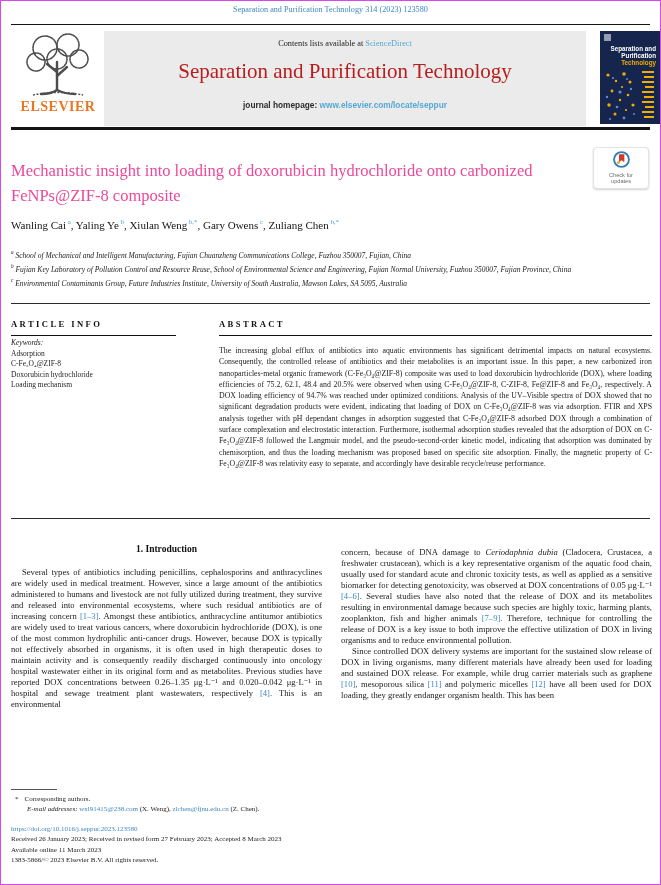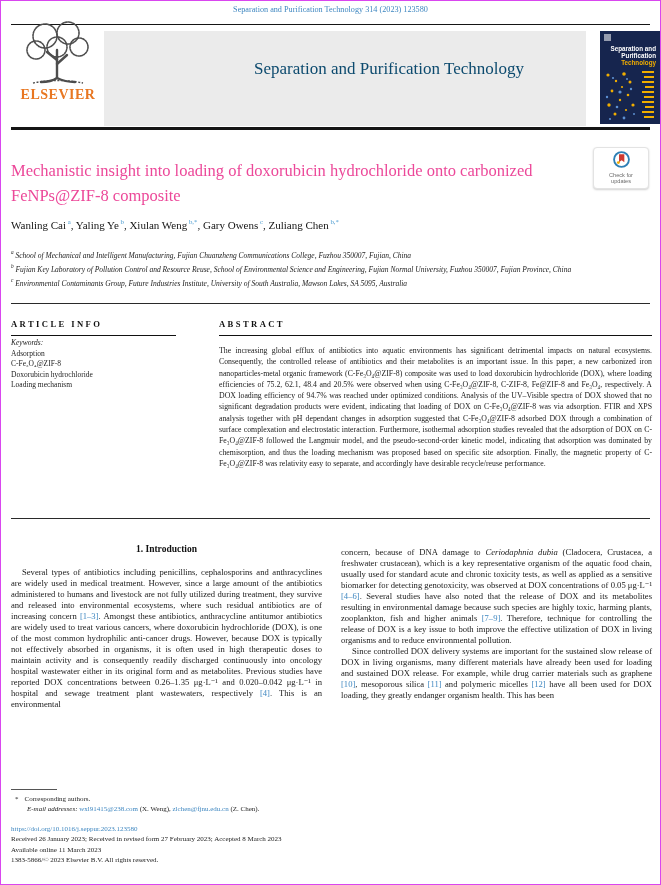--- a/index.html
+++ b/index.html
@@ -10,26 +10,26 @@
   
   #citation{position:absolute;top:4px;left:0;width:100%;text-align:center;
             font-size:8.2px;color:#3f87c0;}
   .hr{position:absolute;left:10px;width:639px;background:#151515;}
   #rule-top{top:23px;height:1px;}
   #rule-thick{top:126px;height:3px;}
   #rule-aff{top:302px;height:1px;background:#2a2a2a;}
   #rule-abs{top:517px;height:1px;background:#2a2a2a;}
 
   
-  #logo-block{position:absolute;left:12px;top:19px;width:90px;text-align:center;}
+  #logo-block{position:absolute;left:12px;top:31px;width:90px;text-align:center;}
   #logo-block svg{display:block;margin:0 auto;}
   #elsevier-word{font-size:14px;font-weight:bold;color:#e87722;letter-spacing:0.5px;margin-top:1px;}
   #graybox{position:absolute;left:103px;top:30px;width:482px;height:95px;background:#ebebeb;}
   #contents-line{position:absolute;top:8px;width:100%;text-align:center;font-size:8.3px;color:#1c1c1c;}
-  #journal-title{position:absolute;top:28px;width:100%;text-align:center;font-size:17px;color:#0c4a6e;padding-left:44px;}
+  #journal-title{position:absolute;top:28px;width:100%;text-align:center;font-size:21px;color:#b91c1c;}
   #homepage-line{position:absolute;top:69px;width:100%;text-align:center;font-size:8.3px;color:#2b2b2b;
                  font-family:"Liberation Sans","DejaVu Sans",sans-serif;font-weight:bold;}
   #cover{position:absolute;left:599px;top:30px;width:60px;height:93px;background:#16254e;overflow:hidden;}
   #cover-mark{position:absolute;left:4px;top:3px;width:7px;height:7px;background:rgba(255,255,255,.55);}
   #cover-title{position:absolute;top:14px;right:4px;text-align:right;
                font-family:"Liberation Sans","DejaVu Sans",sans-serif;font-weight:bold;
                font-size:6.3px;line-height:7px;color:#ffffff;}
   #cover-title .yellow{color:#f0ad00;}
   #cover svg{position:absolute;left:0;top:36px;}
 
@@ -103,21 +103,23 @@
         <path d="M36 44 L46 35"></path>
         <path d="M36 58 Q30 62 20 62"></path>
         <path d="M36 58 Q44 62 54 62"></path>
       </g>
       <path d="M12 63 Q37 58 62 63" stroke="#4d4d4d" stroke-width="1.4" fill="none" stroke-dasharray="2,1.5"></path>
     </svg>
     <div id="elsevier-word">ELSEVIER</div>
   </div>
 
   <div id="graybox">
+    <div id="contents-line" class="serif"><span>Contents lists available at </span><span class="seg-ilink">ScienceDirect</span></div>
     <div id="journal-title">Separation and Purification Technology</div>
+    <div id="homepage-line"><span>journal homepage: </span><span class="seg-ilink">www.elsevier.com/locate/seppur</span></div>
   </div>
 
   <div id="cover">
     <div id="cover-mark"></div>
     <div id="cover-title">
       <div>Separation and</div>
       <div>Purification</div>
       <div class="yellow">Technology</div>
     </div>
     <svg width="60" height="57" viewBox="0 0 60 57">

